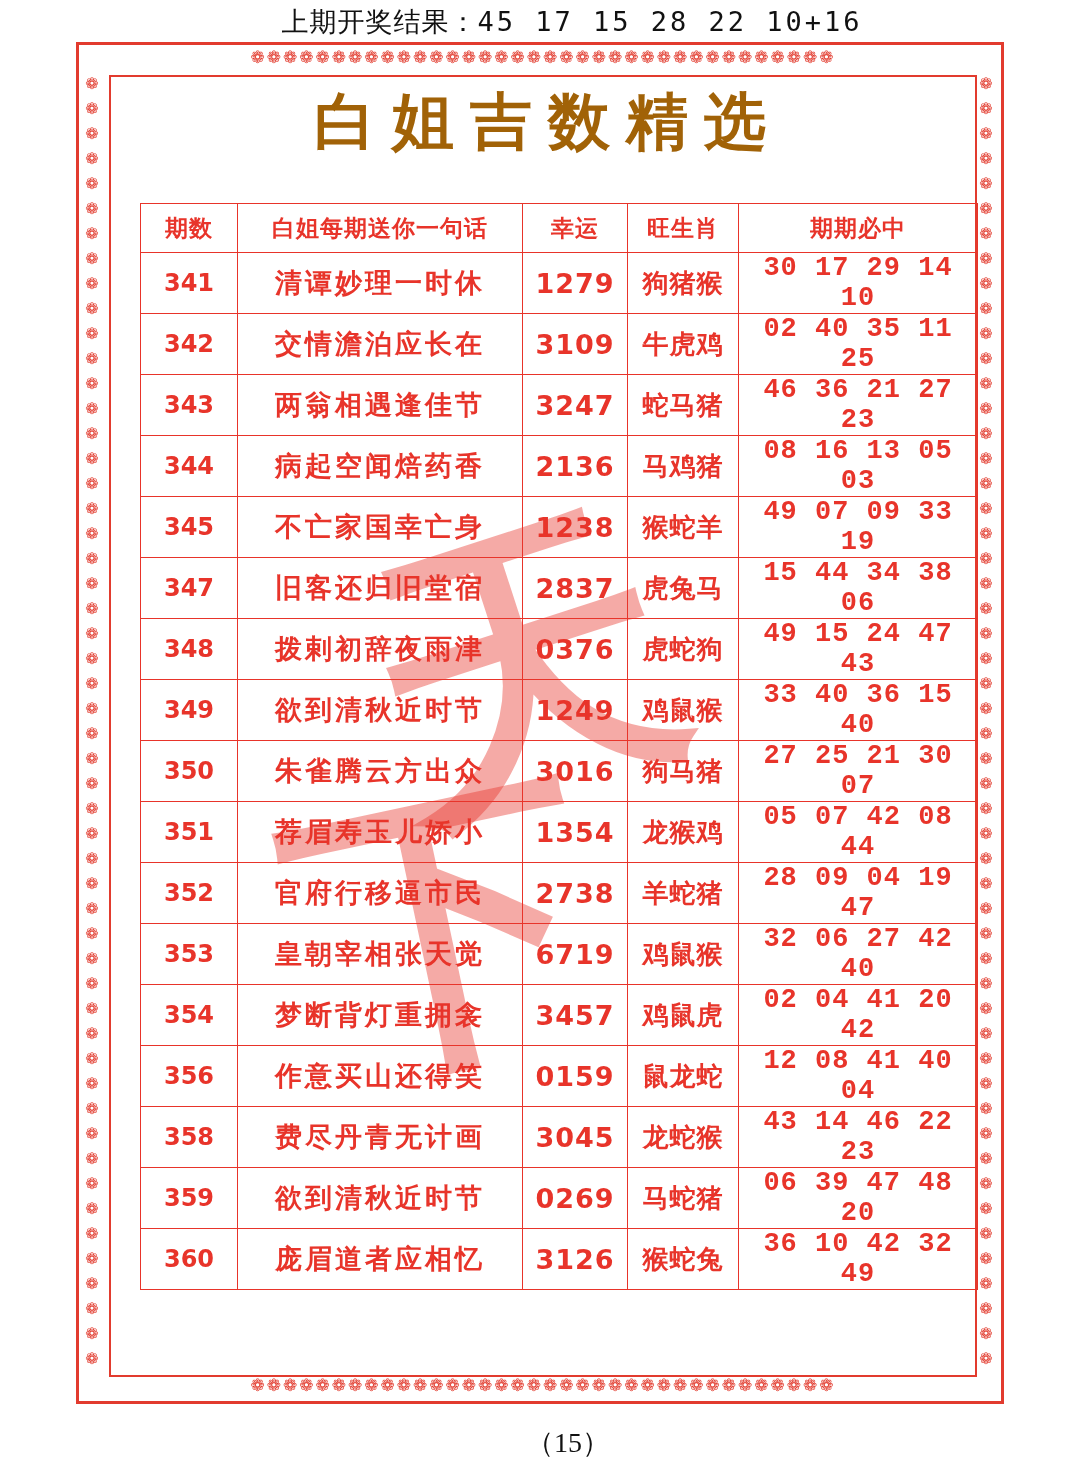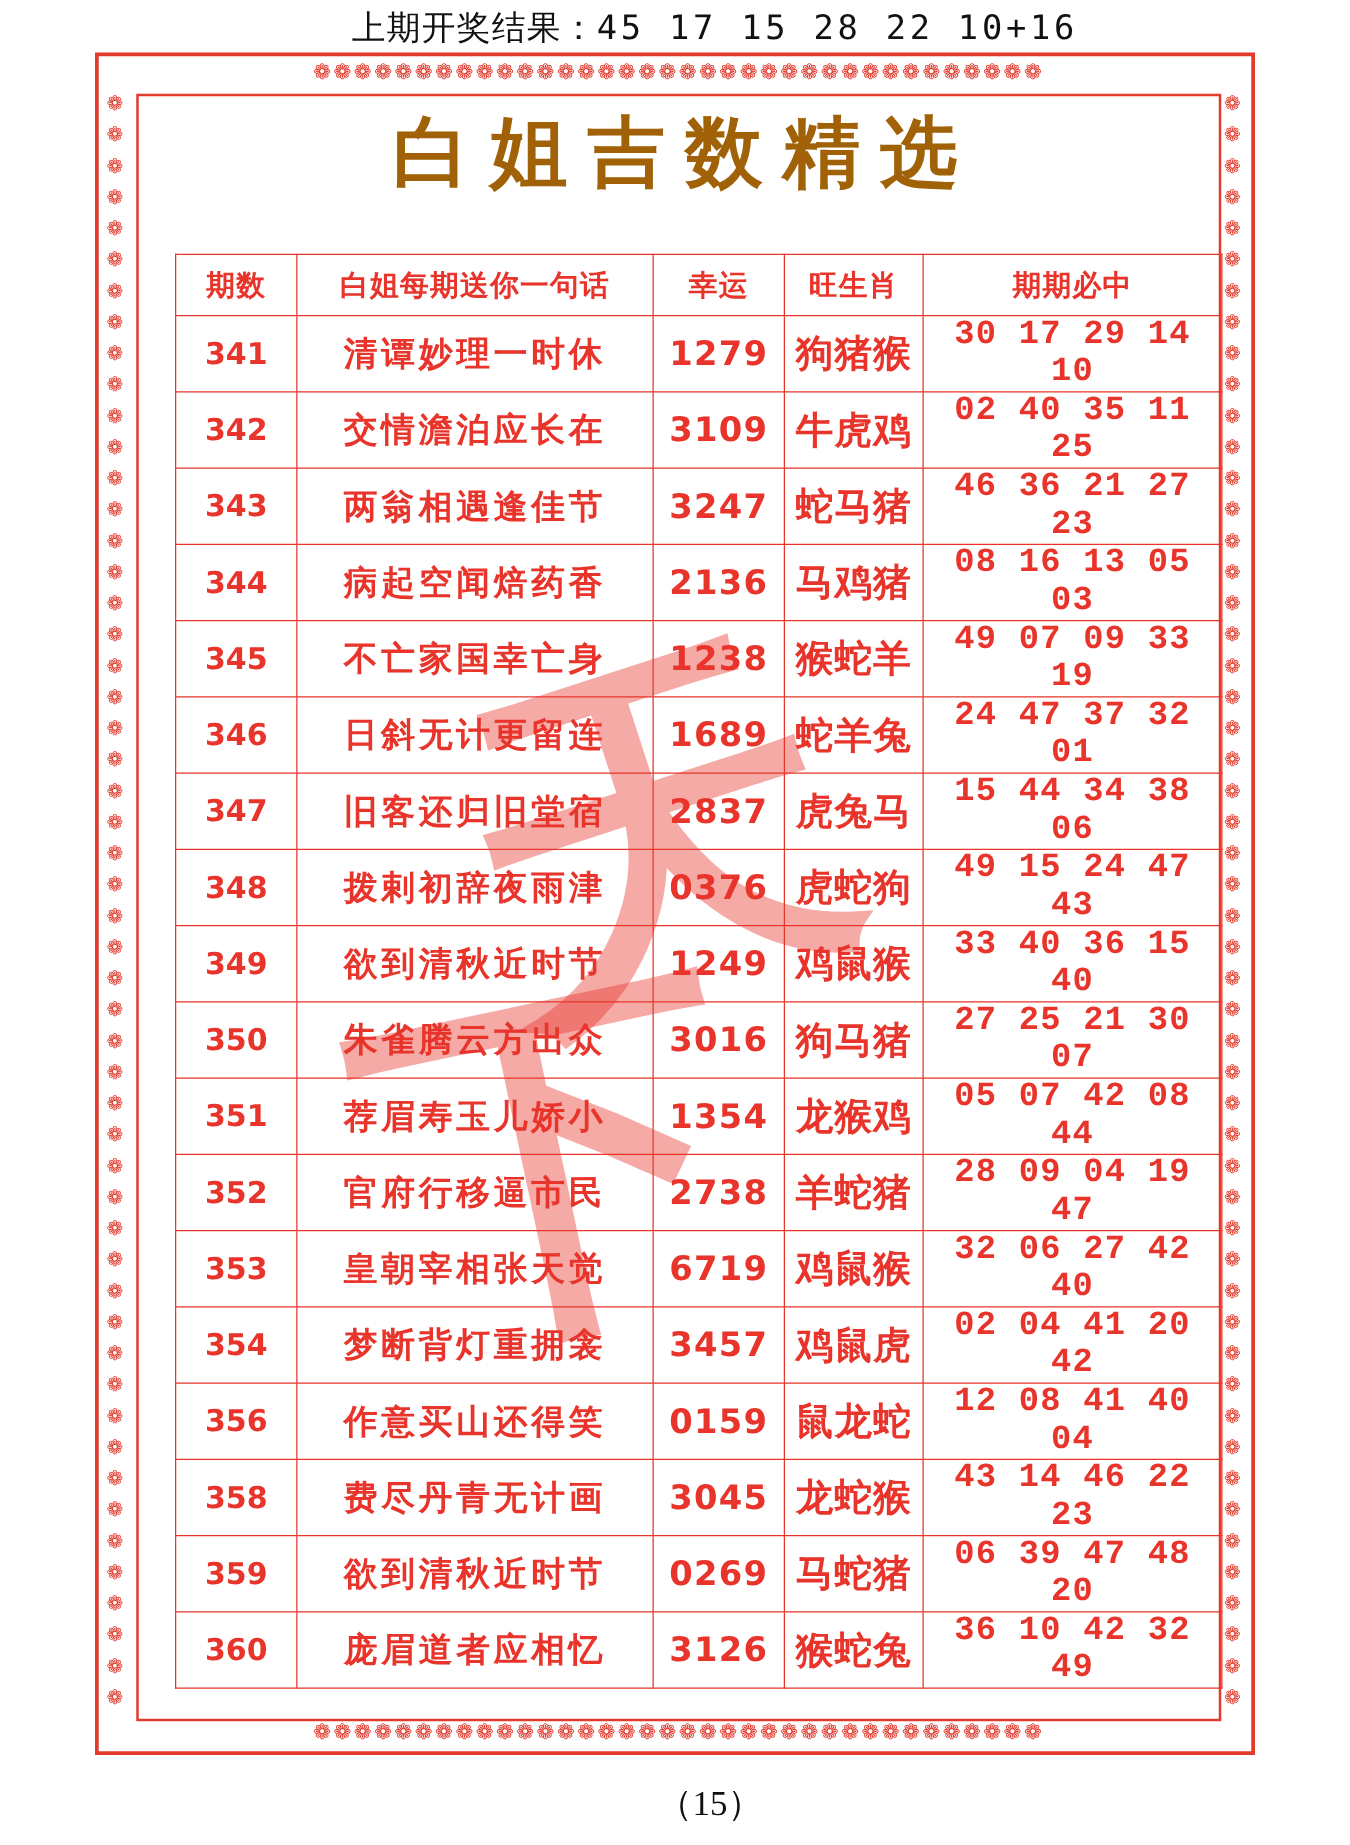--- a/index.html
+++ b/index.html
@@ -125,21 +125,21 @@
     font-size: 23px;
     font-weight: bold;
     letter-spacing: 1px;
   }
   table.main tbody td {
     height: 52px;
   }
   .c-issue { width: 96px; font-size: 24px; font-family: "DejaVu Sans", "Liberation Sans", sans-serif; }
   .c-phrase { width: 284px; font-size: 27px; letter-spacing: 3px; }
   .c-lucky { width: 104px; font-size: 27px; font-family: "DejaVu Sans", "Liberation Sans", sans-serif; letter-spacing: 1px;}
-  .c-zodiac { width: 110px; font-size: 30px; letter-spacing: 1px; }
+  .c-zodiac { width: 110px; font-size: 26px; letter-spacing: 1px; }
   .c-nums { width: 238px; font-size: 27px; font-family: Liberation Mono, monospace; letter-spacing: 1px; font-weight: bold; margin-left: 48px;}
 
   
   .watermark {
     position: absolute;
     left: 255px;
     top: 520px;
     width: 700px;
     height: 540px;
     pointer-events: none;
@@ -340,27 +340,20 @@
           <td class="c-nums">08 16 13 05 03</td>
         </tr>
         <tr>
           <td class="c-issue">345</td>
           <td class="c-phrase">不亡家国幸亡身</td>
           <td class="c-lucky">1238</td>
           <td class="c-zodiac">猴蛇羊</td>
           <td class="c-nums">49 07 09 33 19</td>
         </tr>
         <tr>
-          <td class="c-issue">346</td>
-          <td class="c-phrase">日斜无计更留连</td>
-          <td class="c-lucky">1689</td>
-          <td class="c-zodiac">蛇羊兔</td>
-          <td class="c-nums">24 47 37 32 01</td>
-        </tr>
-        <tr>
           <td class="c-issue">347</td>
           <td class="c-phrase">旧客还归旧堂宿</td>
           <td class="c-lucky">2837</td>
           <td class="c-zodiac">虎兔马</td>
           <td class="c-nums">15 44 34 38 06</td>
         </tr>
         <tr>
           <td class="c-issue">348</td>
           <td class="c-phrase">拨剌初辞夜雨津</td>
           <td class="c-lucky">0376</td>

